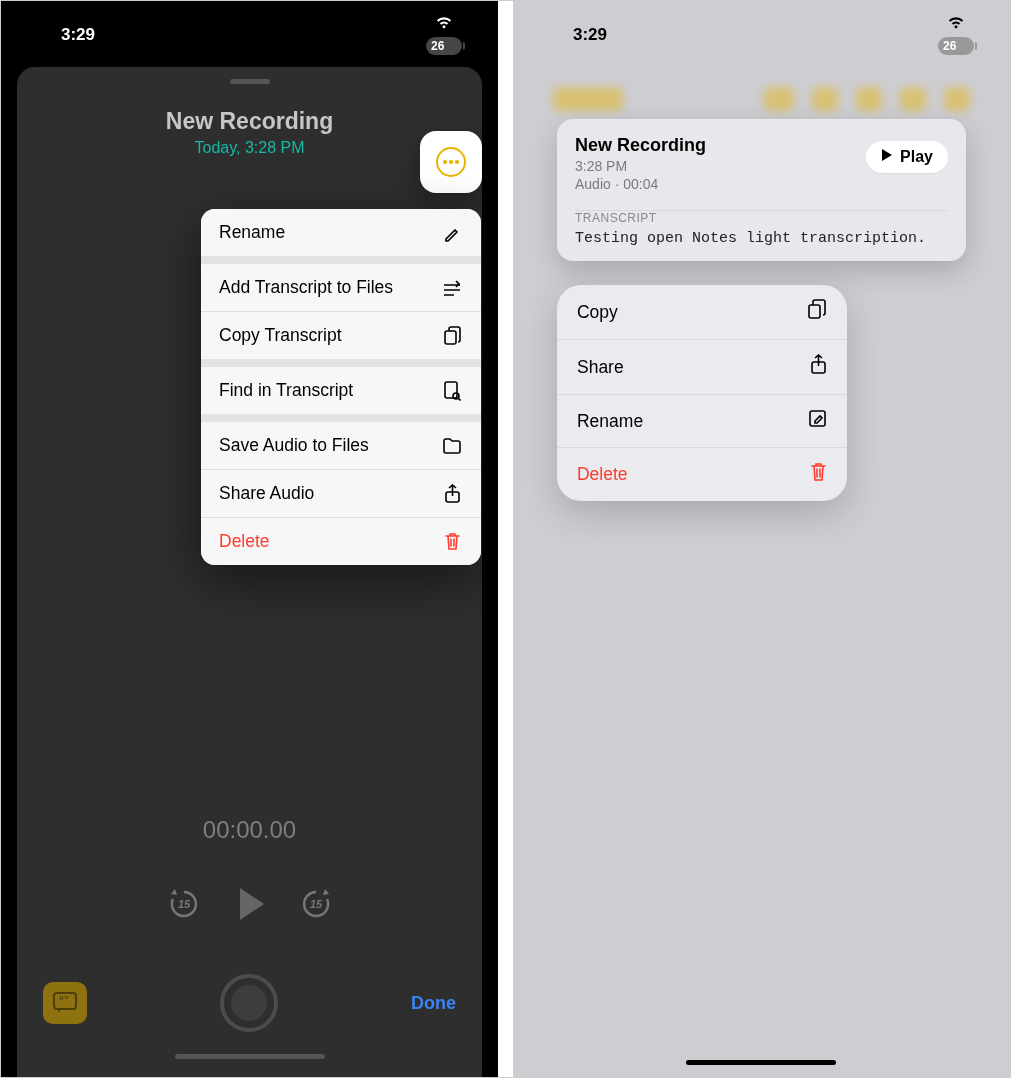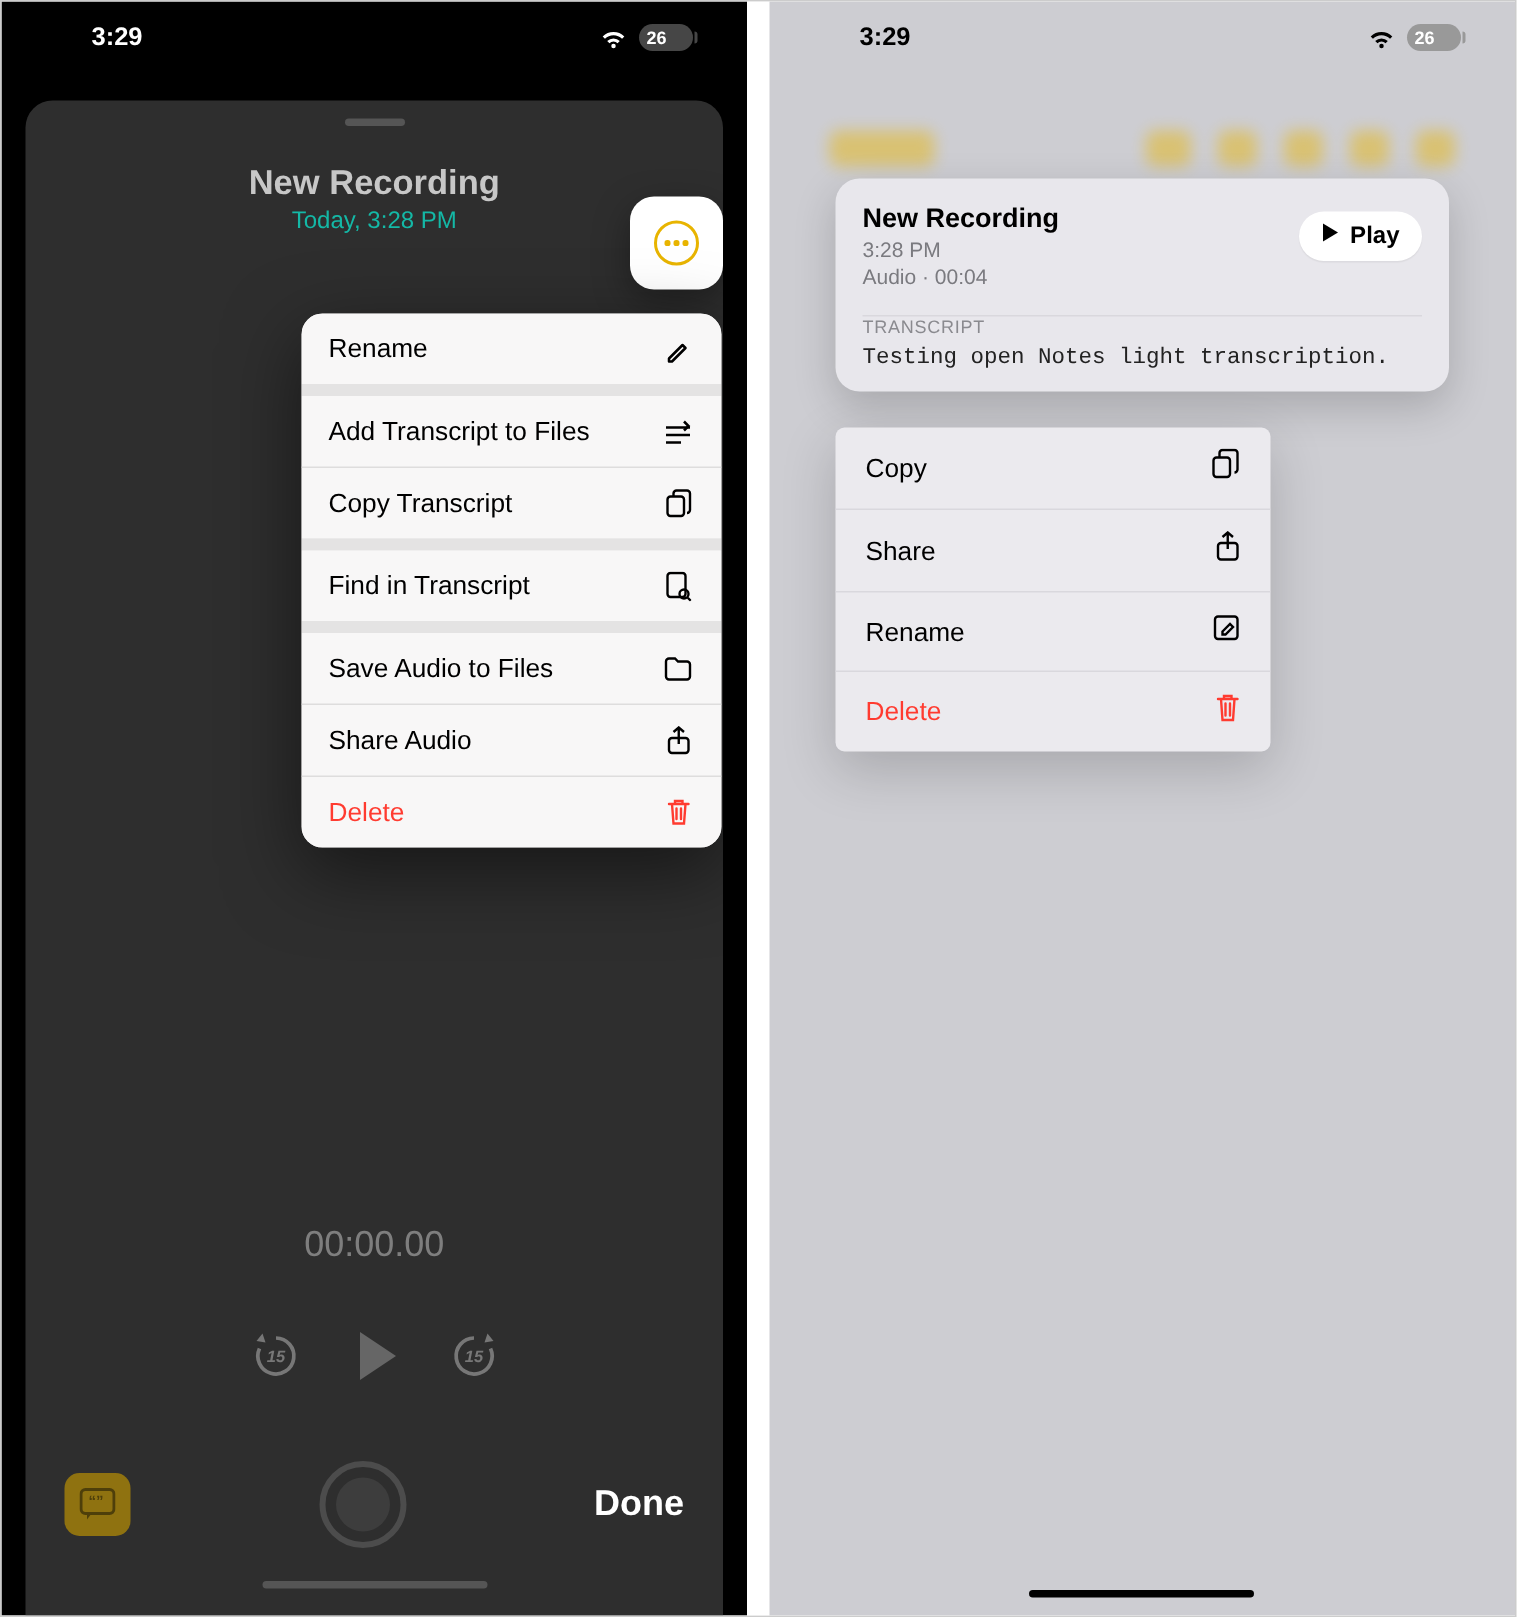--- a/index.html
+++ b/index.html
@@ -24,21 +24,21 @@
   .status-bar {
     display: flex;
     justify-content: space-between;
     align-items: center;
     padding: 14px 36px 8px 60px;
     font-size: 17px;
     font-weight: 600;
   }
   .status-bar.dark { color: #fff; }
   .status-bar.light { color: #000; }
-  .status-right { display: flex; align-items: flex-end; gap: 7px; }
+  .status-right { display: flex; align-items: center; gap: 7px; flex-direction: column; }
   .wifi-icon svg { display: block; }
   .battery-pill {
     display: flex; align-items: center;
     border-radius: 10px;
     padding: 2px 3px 2px 5px;
     font-size: 12px;
     font-weight: 700;
     gap: 1px;
     position: relative;
     width: 36px; height: 18px;
@@ -156,21 +156,21 @@
   }
   .record-btn {
     width: 58px; height: 58px; border-radius: 50%;
     border: 4px solid #4c4c4c;
     display: flex; align-items: center; justify-content: center;
   }
   .record-btn .inner {
     width: 36px; height: 36px; border-radius: 50%; background: #3d3d3d;
   }
   .done-btn {
-    color: #ffffff; font-weight: 600; font-size: 24px;
+    color: #3b82f6; font-weight: 600; font-size: 18px;
   }
   .home-indicator {
     width: 150px; height: 5px; border-radius: 3px;
     margin: 22px auto 6px auto;
   }
   .home-indicator.dark { background: #555; }
   .home-indicator.light { background: #000; }
 
   
   .blur-toolbar {
@@ -208,21 +208,21 @@
   }
   .transcript-text {
     font-size: 15px; color: #222; margin-top: 5px; font-family: Liberation Mono, monospace;
   }
 
   .context-menu-right {
     position: absolute;
     top: 284px; left: 44px;
     width: 290px;
     background: #ebeaee;
-    border-radius: 6px;
+    border-radius: 24px;
     overflow: hidden;
     box-shadow: 0 12px 36px rgba(0,0,0,0.18);
   }
   .menu-item-r {
     display: flex; justify-content: space-between; align-items: center;
     padding: 14px 20px;
     font-size: 17.5px;
     color: #000;
     cursor: pointer;
   }

